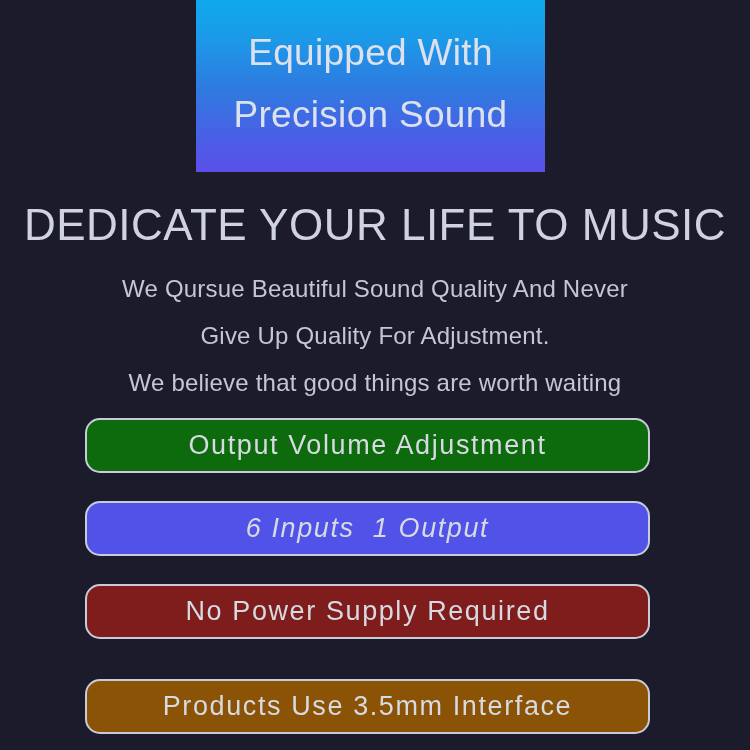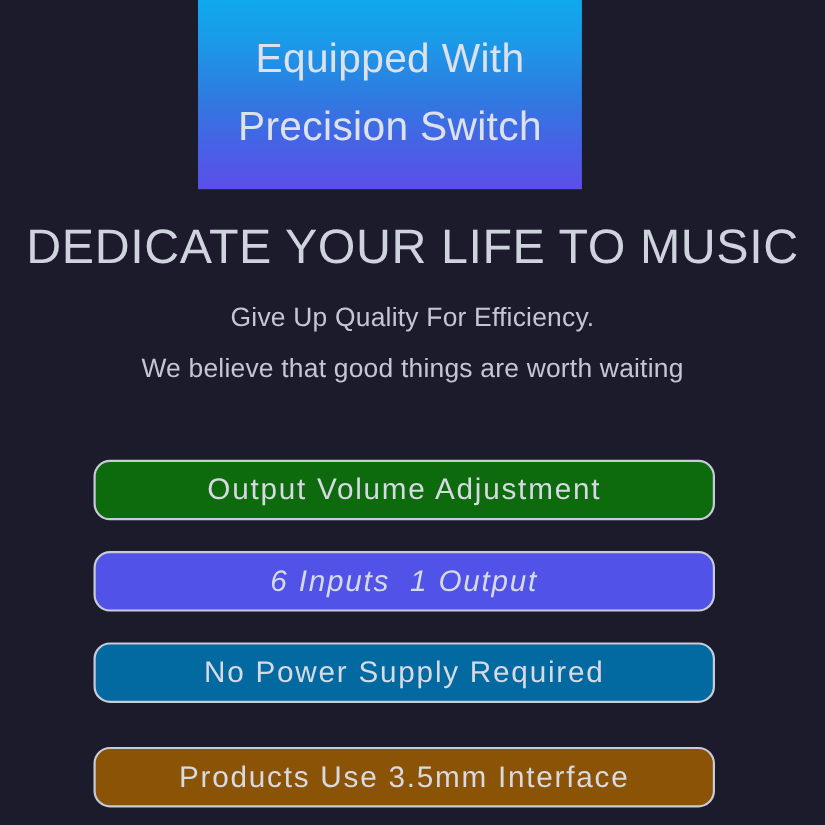--- a/index.html
+++ b/index.html
@@ -18,21 +18,21 @@
   .page {
     position: relative;
     width: 750px;
     height: 750px;
     background: #1c1b2c;
   }
 
   
   .banner {
     position: absolute;
-    left: 180px;
+    left: 196px;
     top: 0;
     width: 349px;
     height: 172px;
     background: linear-gradient(180deg,
                 #0fa9ec 0%,
                 #1b9ae8 22%,
                 #2f7ae0 52%,
                 #4a5fe6 80%,
                 #5b4fe9 100%);
     display: flex;
@@ -115,38 +115,39 @@
     line-height: 1;
   }
 </style>
 </head>
 <body style="background: rgb(28, 27, 44);">
 
 <div class="page">
 
   <div class="banner">
     <div class="banner-line">Equipped With</div>
-    <div class="banner-line">Precision Switch</div>
+    <div class="banner-line">Precision Sound</div>
   </div>
 
   <div class="headline">DEDICATE YOUR LIFE TO MUSIC</div>
 
   <div class="subtext">
-    <div class="subtext-line">Give Up Quality For Efficiency.</div>
+    <div class="subtext-line">We Qursue Beautiful Sound Quality And Never</div>
+    <div class="subtext-line">Give Up Quality For Adjustment.</div>
     <div class="subtext-line">We believe that good things are worth waiting</div>
   </div>
 
   <div class="features">
     <div class="feature-btn" style="background: rgb(13, 107, 13);">
       <span class="feature-label">Output Volume Adjustment</span>
     </div>
     <div class="feature-btn" style="background: rgb(81, 82, 232); font-style: italic;">
       <span class="feature-label">6 Inputs  1 Output</span>
     </div>
-    <div class="feature-btn" style="background: #0369a1; text-align: center;">
+    <div class="feature-btn" style="background: #7f1d1d; text-align: center;">
       <span class="feature-label">No Power Supply Required</span>
     </div>
     <div class="feature-btn" style="background: rgb(138, 83, 5); margin-top: 40px;">
       <span class="feature-label">Products Use 3.5mm Interface</span>
     </div>
   </div>
 
 </div>
 
 </body></html>

